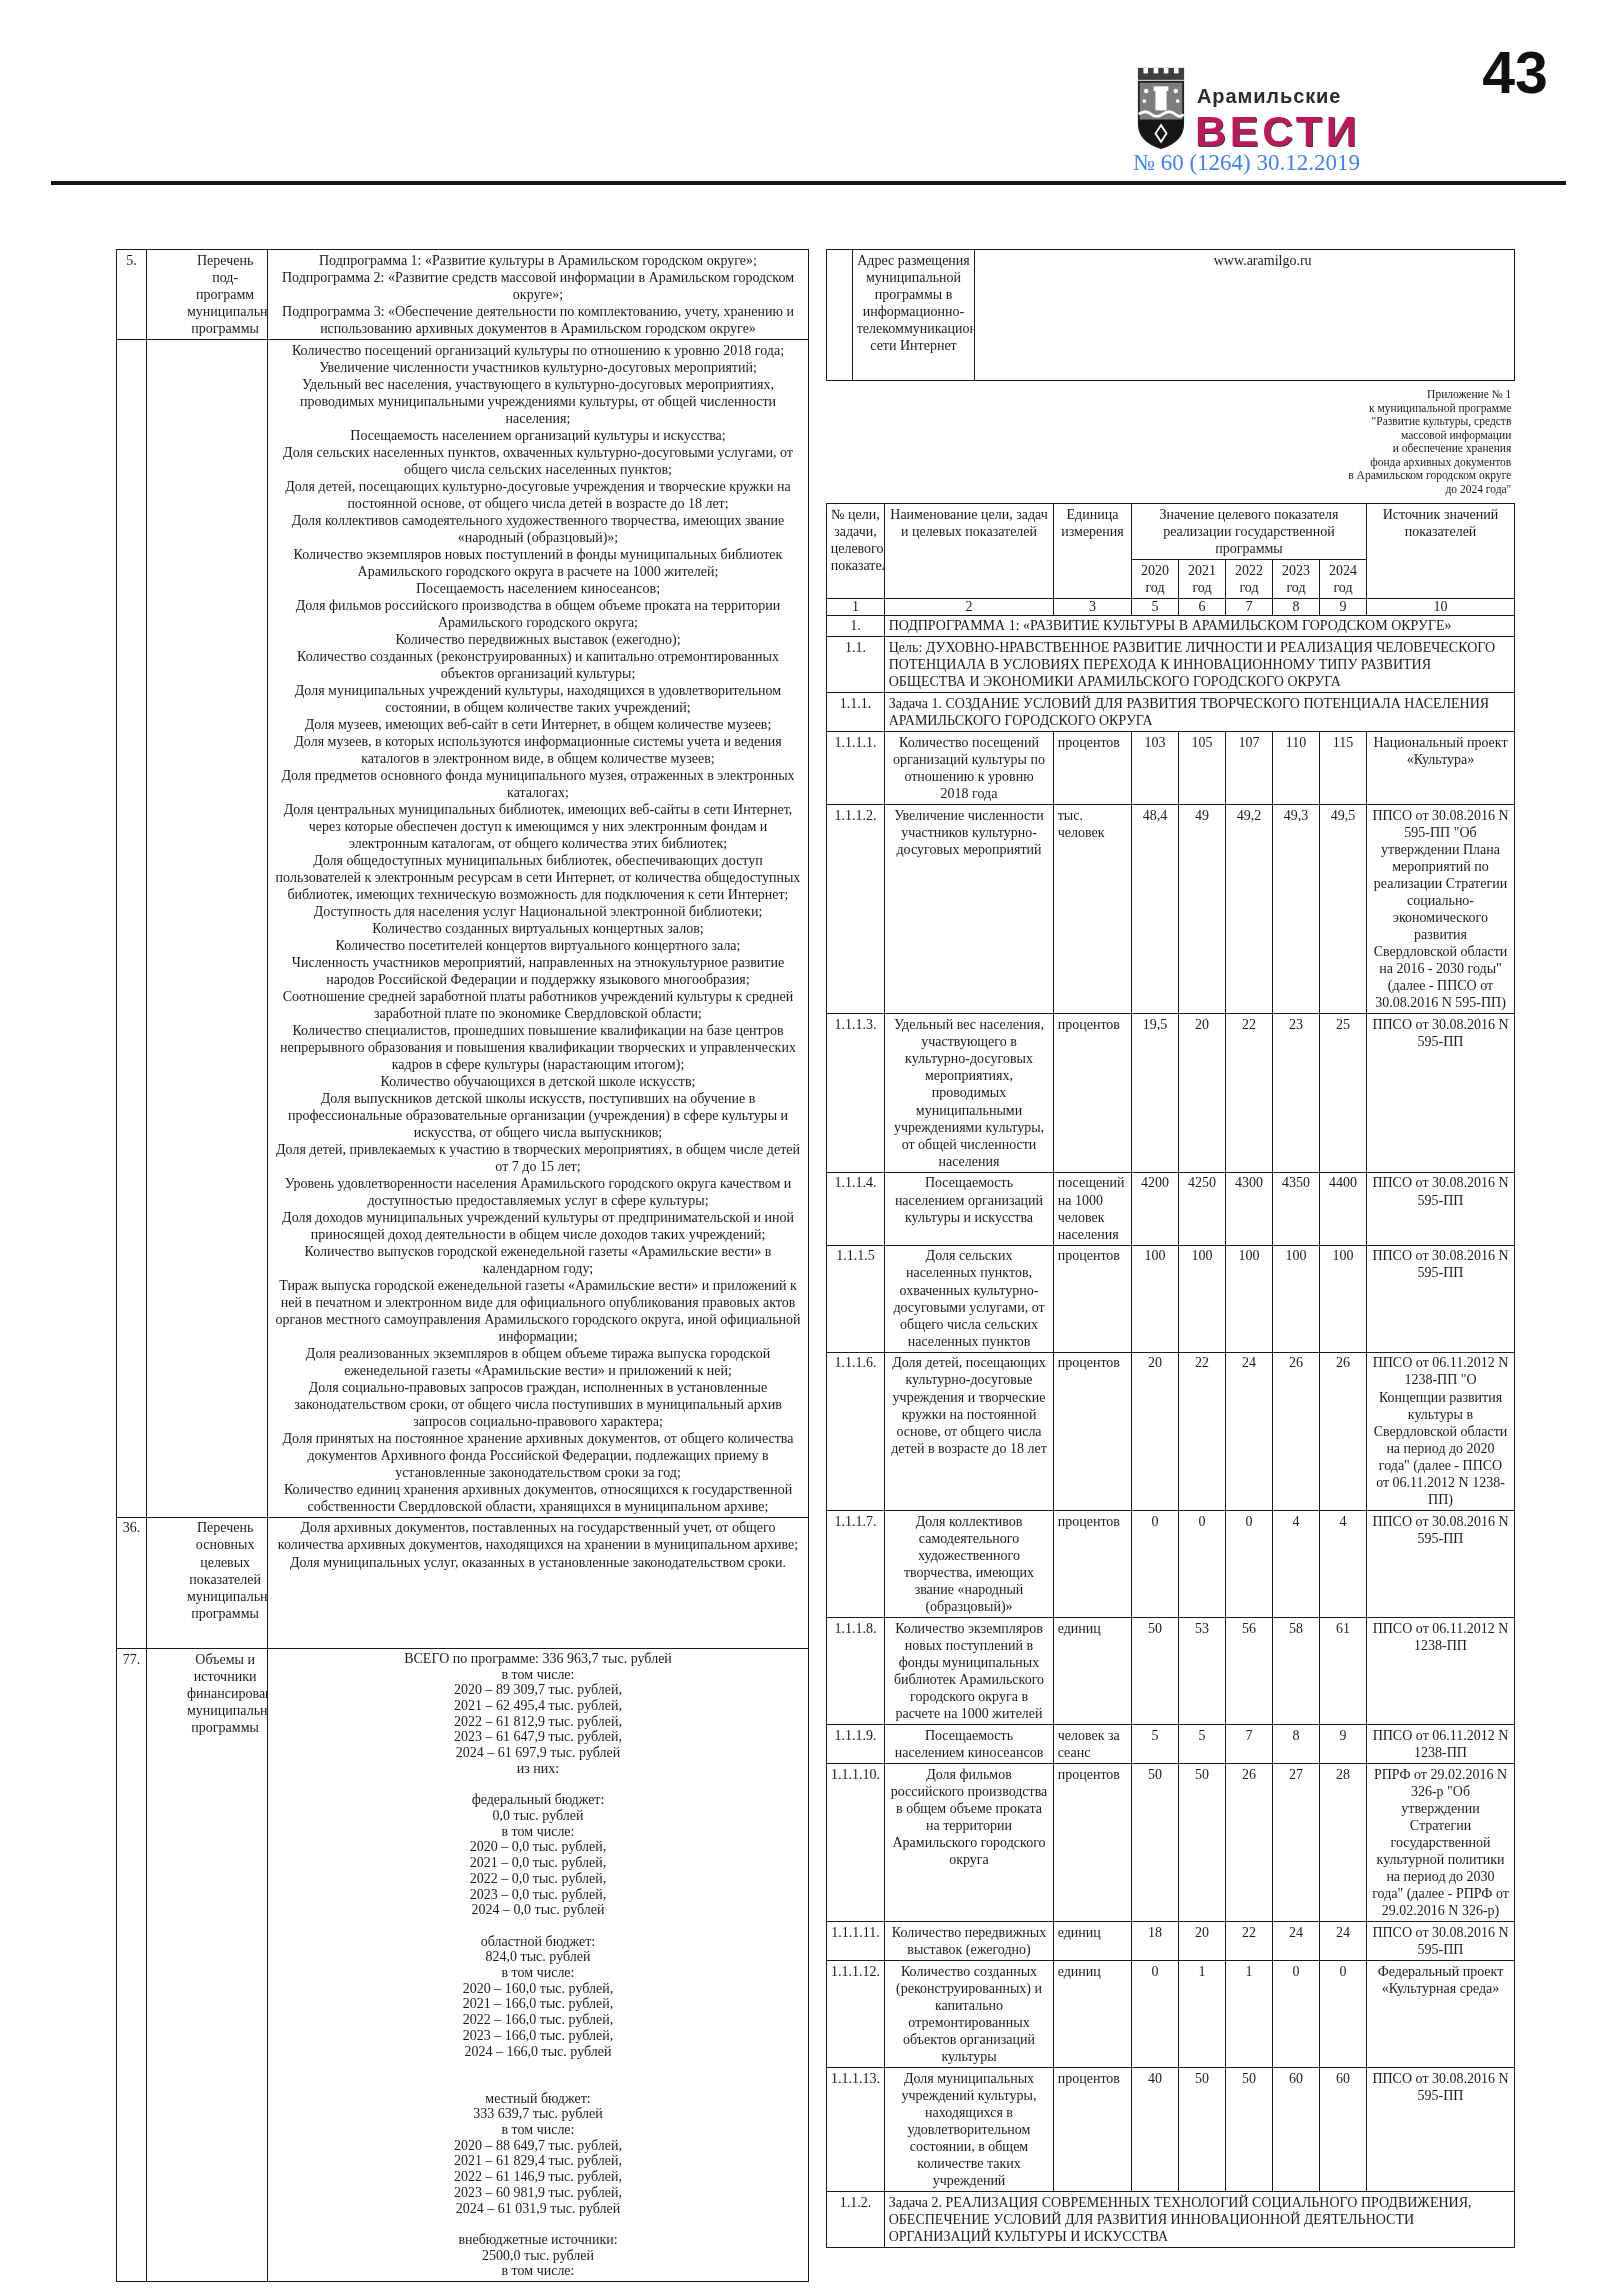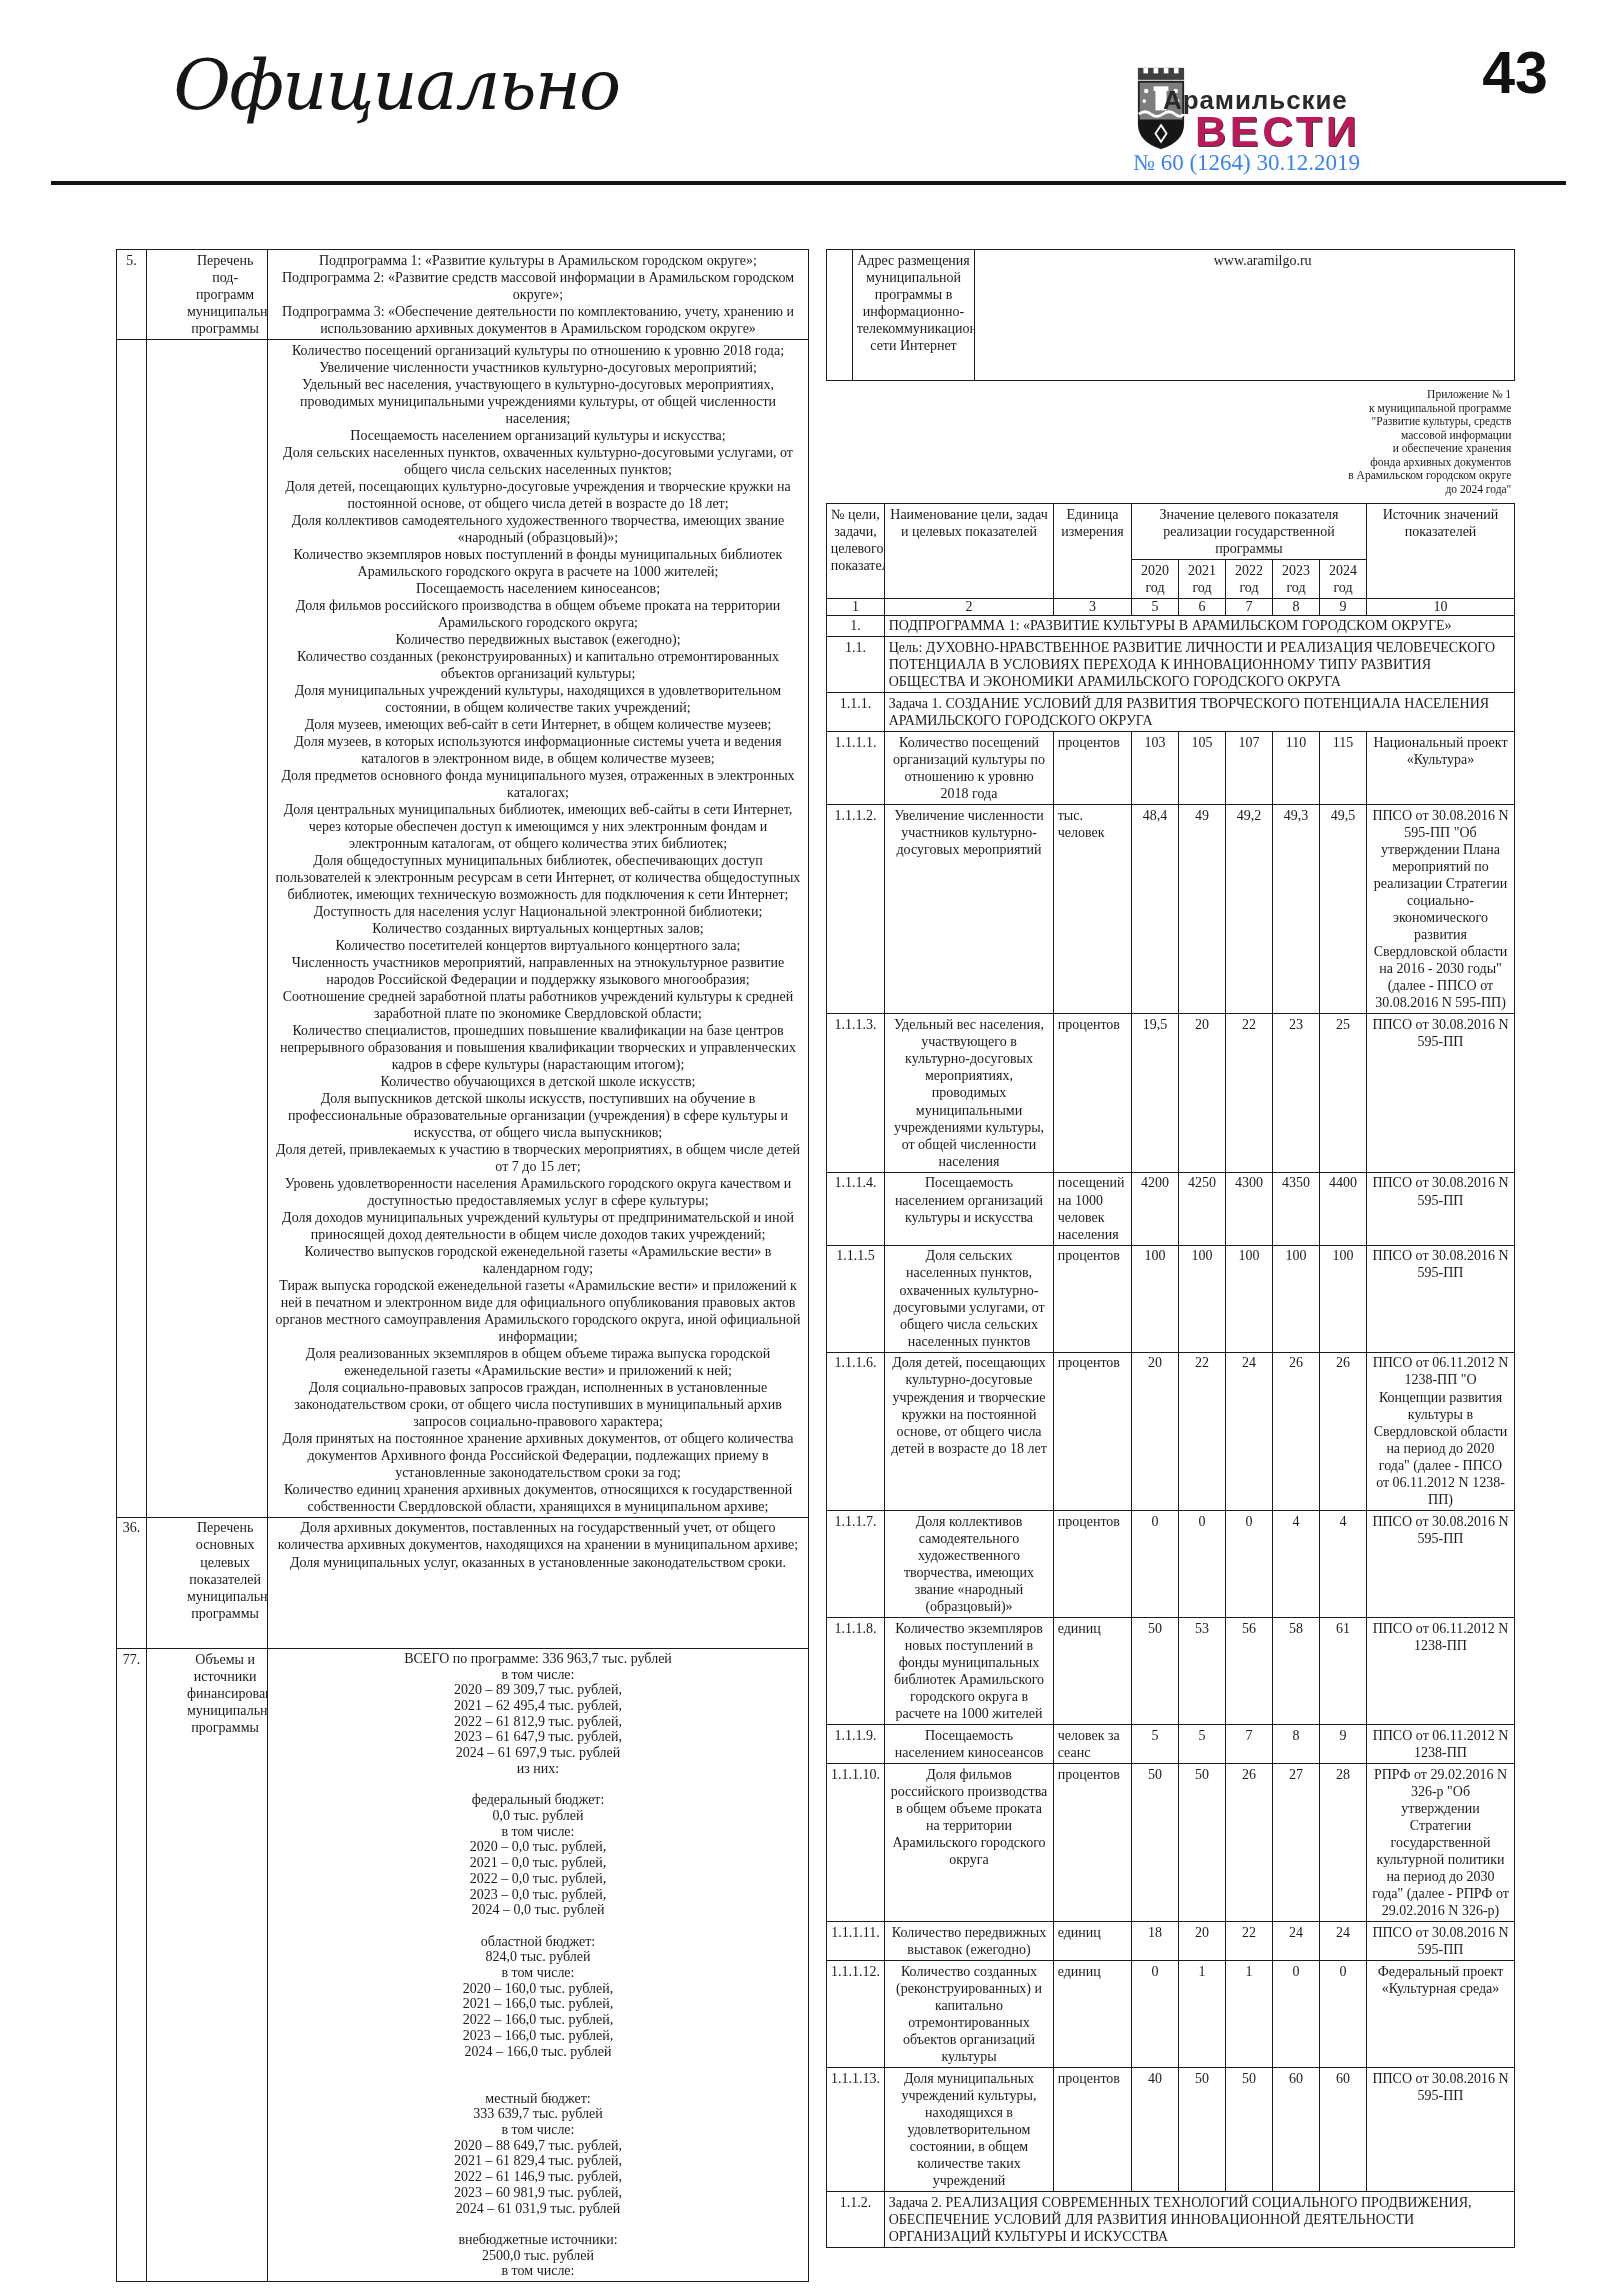--- a/index.html
+++ b/index.html
@@ -4,22 +4,22 @@
 <style>
   html,body{margin:0;padding:0;background:#e8e8e8;}
   #page{position:relative;width:1619px;height:2290px;background:#ffffff;
         font-family:"Liberation Serif",serif;color:#1b1b1b;overflow:hidden;}
 
   
   .script-title{position:absolute;left:152px;top:44px;width:489px;text-align:center;
         font-family:"DejaVu Serif",serif;font-style:italic;font-weight:500;
         font-size:70px;letter-spacing:-1.8px;color:#161616;}
   .crest{position:absolute;left:1135px;top:66px;}
-  .brand-top{position:absolute;left:1163px;top:85px;width:222px;
-        font-family:"Liberation Sans",sans-serif;font-weight:700;font-size:26px;
+  .brand-top{position:absolute;left:1197px;top:85px;width:222px;
+        font-family:"Liberation Sans",sans-serif;font-weight:700;font-size:20px;
         color:#2a2a2a;letter-spacing:0.9px;}
   .brand-bottom{position:absolute;left:1195px;top:107px;width:249px;
         font-family:"Liberation Sans",sans-serif;font-weight:700;font-size:43px;
         color:#be185d;letter-spacing:3.7px;text-shadow:0.9px 0.9px 0 #3c3c3c;}
   .page-no{position:absolute;left:1455px;top:39px;width:120px;text-align:center;
         font-family:"Liberation Sans",sans-serif;font-weight:700;font-size:59px;color:#111;}
   .issue-line{position:absolute;left:1108px;top:150px;width:277px;text-align:center;
         font-size:23px;color:#3b82f6;}
   .head-rule{position:absolute;left:51px;top:181px;width:1515px;height:3.7px;background:#141414;}
 
@@ -53,21 +53,20 @@
   .goals .c-val{text-align:center;}
   .goals .c-src{text-align:center;}
   .goals .c-section{text-align:left;}
   .goals .numrow td{padding:0 1.8px;text-align:center;line-height:1.15;}
 </style>
 </head>
 <body>
 
 <div id="page">
 
-  <div class="script-title">Официально</div>
 
   <div class="crest">
     <svg width="52" height="85" viewBox="0 0 56 92">
       <rect x="3" y="2" width="50" height="13" fill="#3f3f3f"></rect>
       <rect x="9" y="2" width="5" height="6" fill="#ffffff"></rect>
       <rect x="20" y="2" width="5" height="6" fill="#ffffff"></rect>
       <rect x="31" y="2" width="5" height="6" fill="#ffffff"></rect>
       <rect x="42" y="2" width="5" height="6" fill="#ffffff"></rect>
       <path d="M4 17 h48 v46 q0 18 -24 26 q-24 -8 -24 -26 z" fill="#7d7d7d" stroke="#222" stroke-width="2"></path>
       <circle cx="12" cy="27" r="2.4" fill="#fff"></circle>

